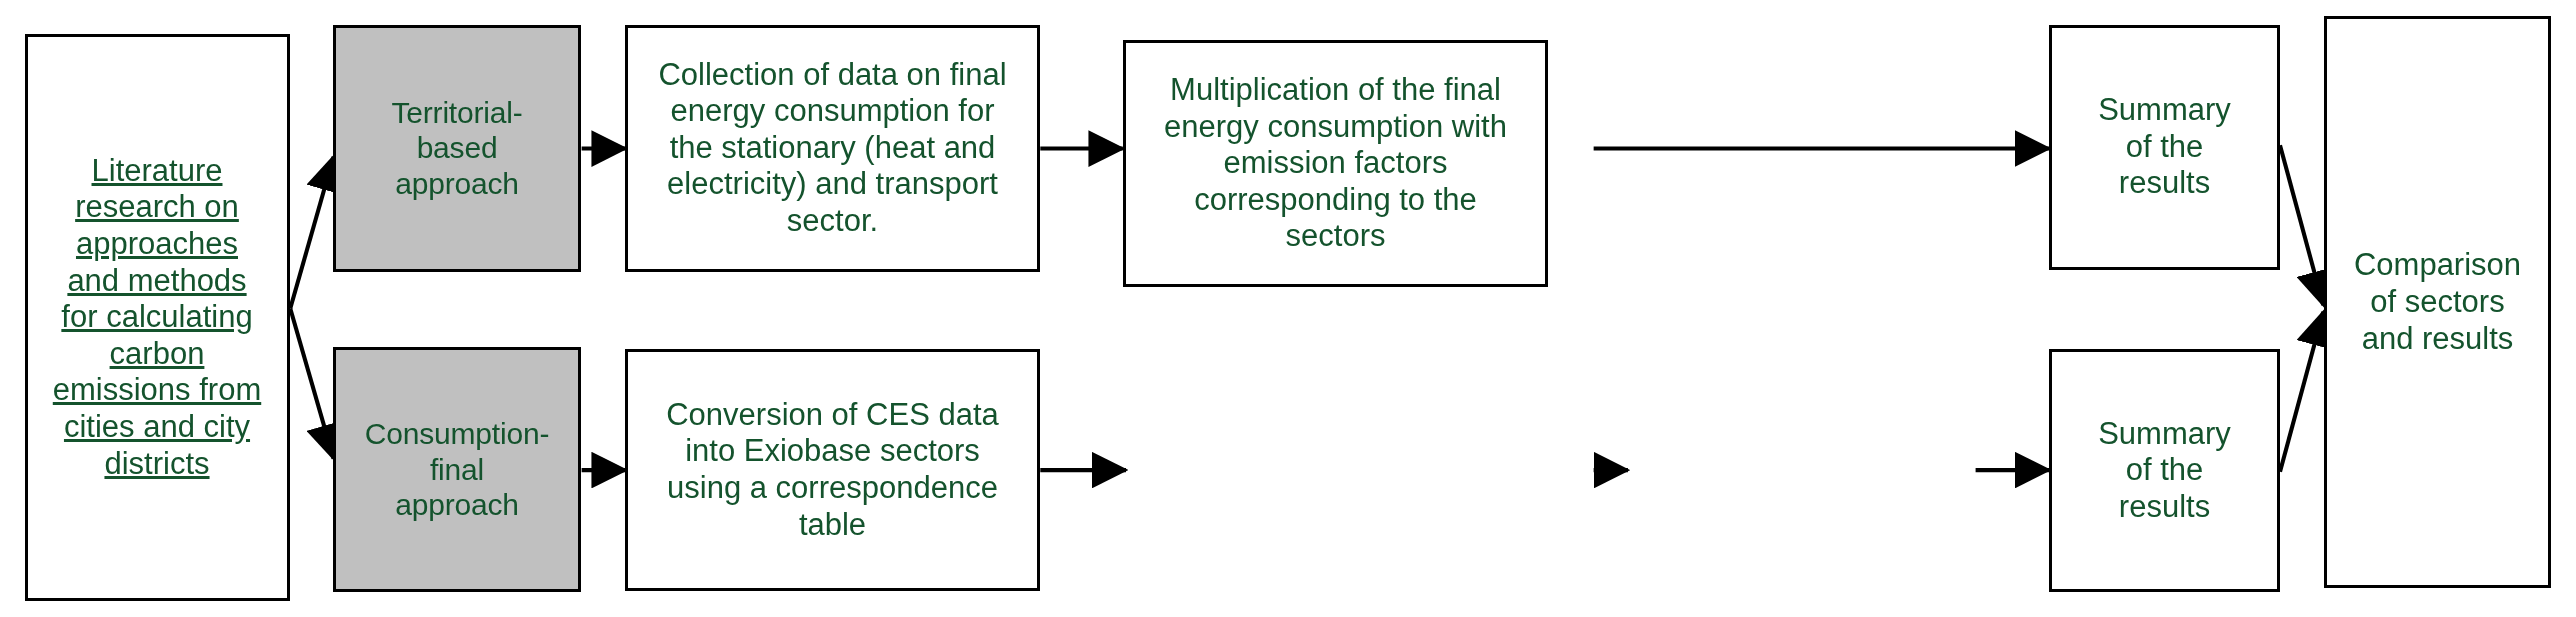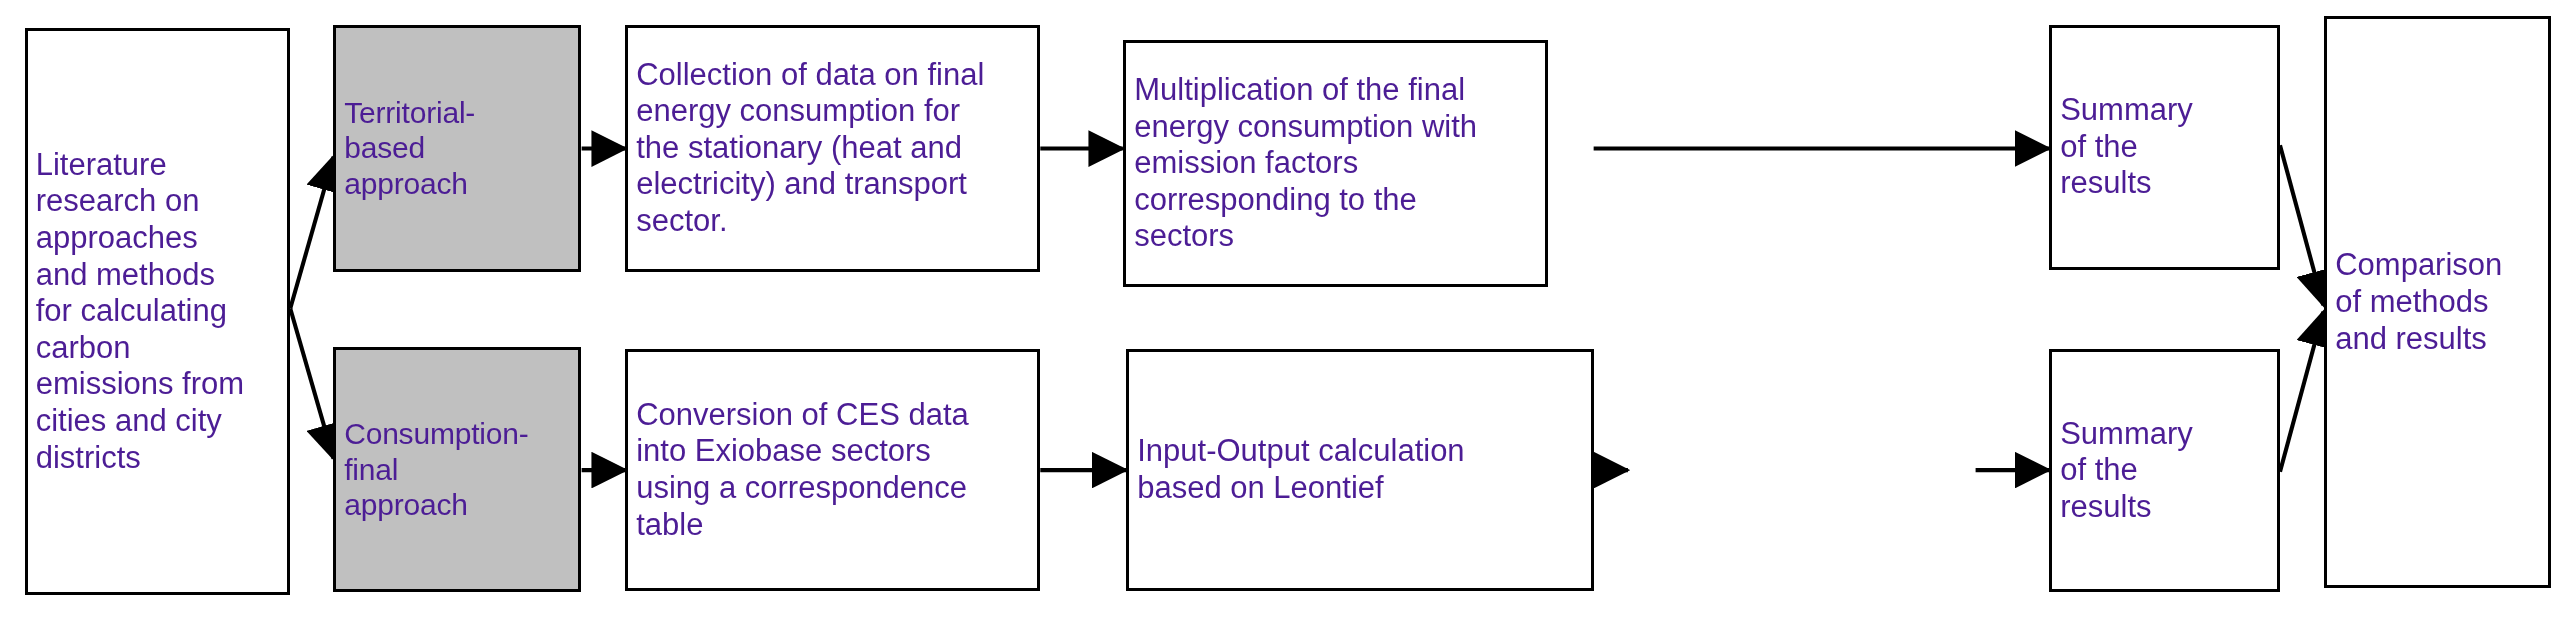--- a/index.html
+++ b/index.html
@@ -16,22 +16,22 @@
     overflow: hidden;
   }
   .node {
     position: absolute;
     box-sizing: border-box;
     border: 3.3px solid #000000;
     background: #ffffff;
     display: flex;
     align-items: center;
     justify-content: center;
-    text-align: left;
-    color: #4c1d95;
+    text-align: center;
+    color: #14532d;
     font-size: 31px;
     line-height: 1.18;
     padding: 3.3px 8.2px;
   }
   .node .txt {
     display: block;
     width: 100%;
     white-space: pre-line;
   }
   .node.gray {
@@ -74,21 +74,21 @@
 
     <line x1="712" y1="576" x2="766" y2="576" stroke="#000000" stroke-width="5" marker-end="url(#ah)"></line>
     <line x1="1274" y1="576" x2="1379" y2="576" stroke="#000000" stroke-width="5" marker-end="url(#ah)"></line>
     <line x1="1952" y1="576" x2="1994" y2="576" stroke="#000000" stroke-width="5" marker-end="url(#ah)"></line>
     <line x1="2420" y1="576" x2="2510" y2="576" stroke="#000000" stroke-width="5" marker-end="url(#ah)"></line>
 
     <line x1="2793" y1="178" x2="2846" y2="374" stroke="#000000" stroke-width="5" marker-end="url(#ah)"></line>
     <line x1="2793" y1="578" x2="2846" y2="382" stroke="#000000" stroke-width="5" marker-end="url(#ah)"></line>
   </svg>
 
-  <div class="node tall" style="left:24.5px; top:28px; width:265px; height:567px;">
+  <div class="node tall" style="left:24.5px; top:34px; width:265px; height:567px;text-decoration:underline;">
     <span class="txt">Literature
 research on
 approaches
 and methods
 for calculating
 carbon
 emissions from
 cities and city
 districts</span>
   </div>
@@ -127,32 +127,28 @@
 approach</span>
   </div>
 
   <div class="node" style="left:625px; top:349px; width:415px; height:242px;">
     <span class="txt">Conversion of CES data
 into Exiobase sectors
 using a correspondence
 table</span>
   </div>
 
-  <div class="node" style="left:1126px; top:349px; width:468px; height:242px;">
-    <span class="txt">Input-Output calculation
-based on Leontief</span>
-  </div>
 
 
   <div class="node" style="left:2049px; top:349px; width:231px; height:243px;">
     <span class="txt">Summary
 of the
 results</span>
   </div>
 
   <div class="node tall" style="left:2324px; top:16.3px; width:227px; height:572px;">
     <span class="txt">Comparison
-of methods
+of sectors
 and results</span>
   </div>
 
 </div>
 
 
 </body></html>

